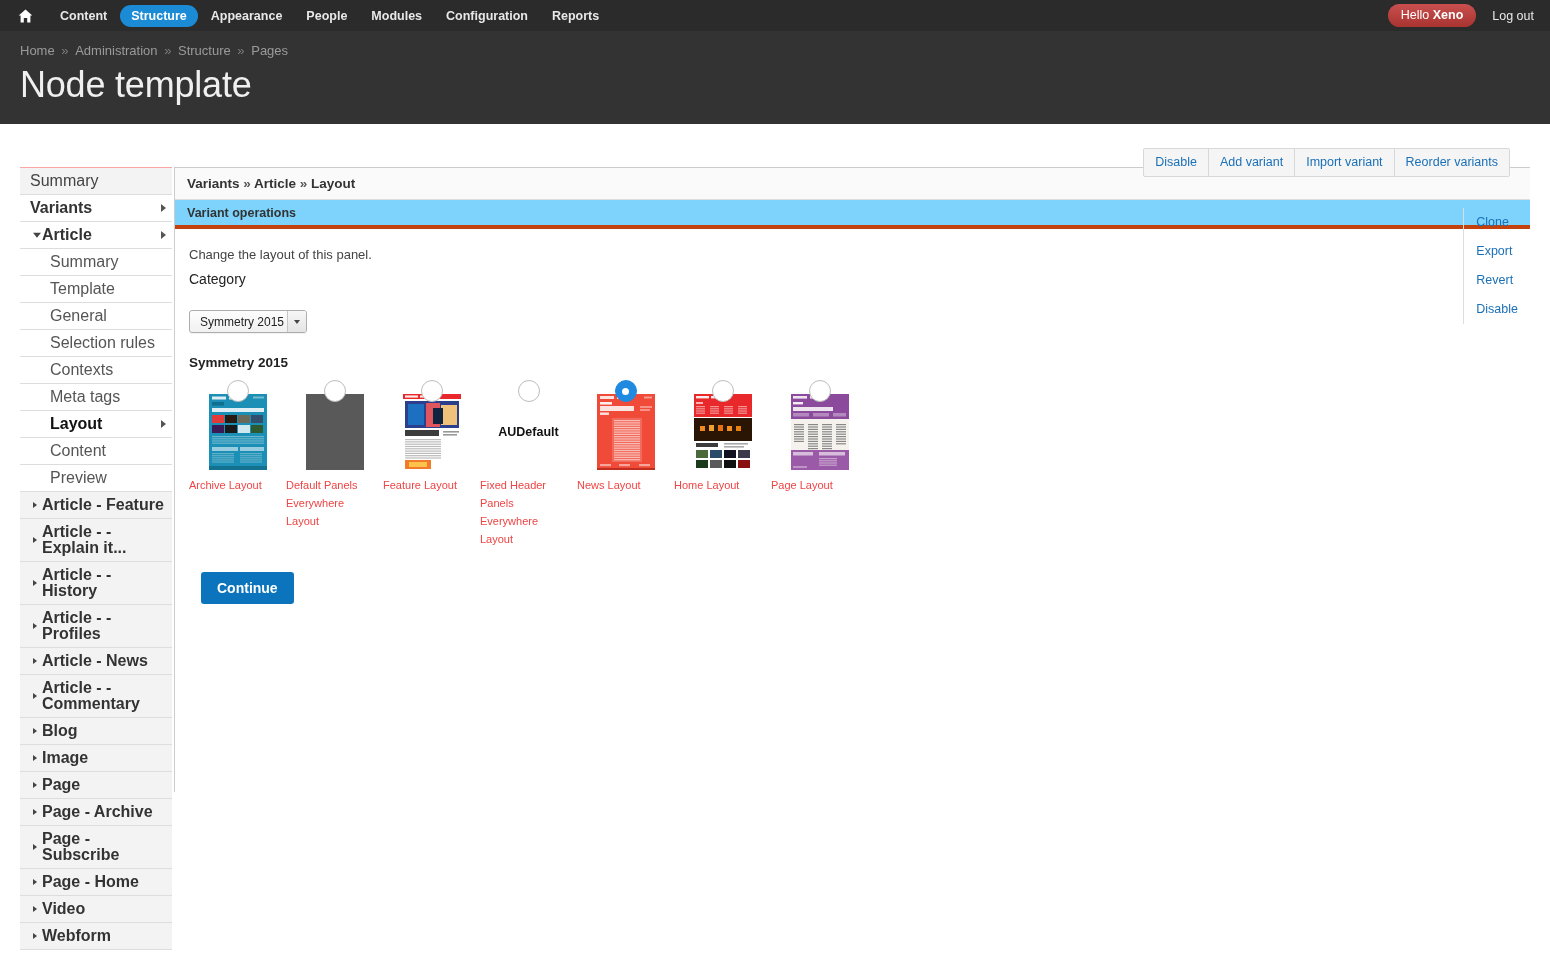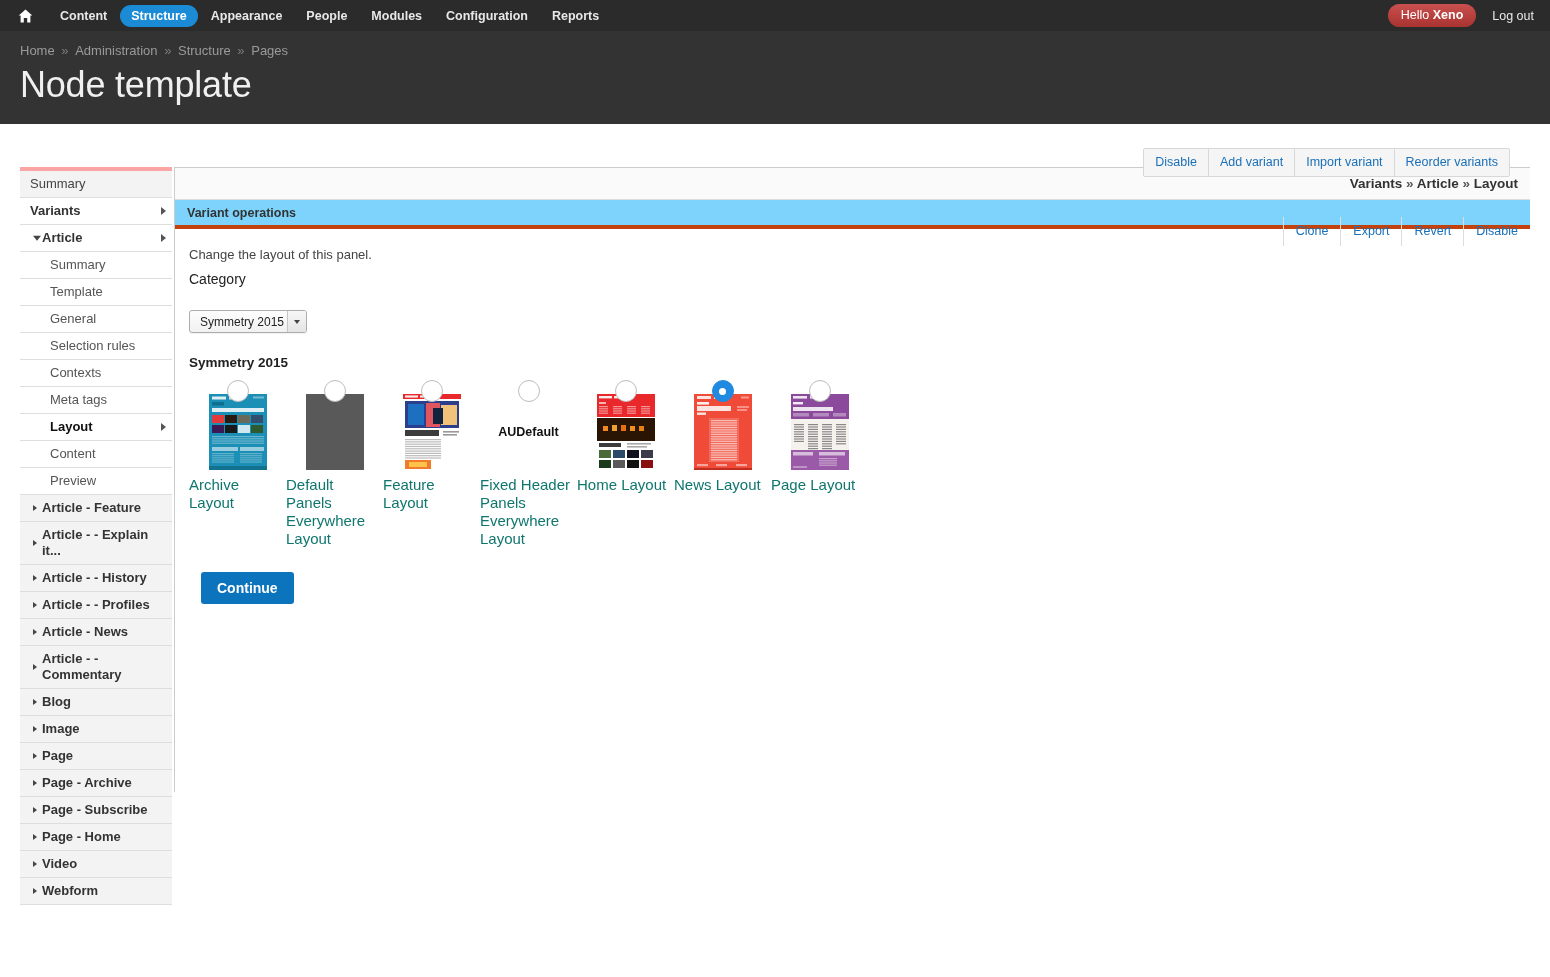--- a/index.html
+++ b/index.html
@@ -123,23 +123,23 @@
   .layout-grid {
     display: flex;
     align-items: flex-start;
     padding-top: 43px;
   }
 
   
   .side-nav {
     width: 152px;
     flex: 0 0 152px;
-    border-top: 4px solid #fca5a5;
+    border-top: 1px solid #fca5a5;
     background: #fff;
-    font-size: 13px;
+    font-size: 16px;
   }
   .nav-row {
     border-bottom: 1px solid #ddd;
     padding: 5px 8px 5px 10px;
     color: #444;
     cursor: pointer;
     position: relative;
     line-height: 16px;
     background: #fff;
   }
@@ -186,43 +186,43 @@
     min-height: 625px;
     margin-left: 2px;
   }
   .panel-title-bar {
     padding: 8px 12px;
     border-bottom: 1px solid #ddd;
     background: #fafafa;
     font-size: 13.5px;
     font-weight: bold;
     color: #333;
-    text-align: right;
   }
   .panel-title-bar .sep { color: #555; }
   .ops-bar {
     display: flex;
     align-items: center;
     border-bottom: 4px solid #c2410c;
     background: #7dd3fc;
     padding: 0;
     height: 29px;
     position: relative;
   }
   .ops-bar .ops-label {
     font-size: 12.5px;
     font-weight: bold;
     color: #333;
     padding-left: 12px;
   }
   .ops-links {
     position: absolute;
-    right: 0; top: 17px;
+    right: 0; top: 8px;
     display: flex;
     height: 29px;
+    flex-direction: column;
   }
   .ops-links .oplink {
     font-size: 12.5px;
     color: #1a70b8;
     padding: 6px 12px;
     cursor: pointer;
     border-left: 1px solid #ddd;
     line-height: 17px;
   }
 
@@ -331,22 +331,22 @@
     display: flex;
     align-items: center;
     justify-content: center;
     text-align: center;
     font-size: 12.5px;
     font-weight: bold;
     color: #111;
     line-height: 15px;
   }
   .opt-label {
-    font-size: 15px;
-    color: #0f766e;
+    font-size: 11px;
+    color: #ef4444;
     margin-top: 6px;
     line-height: 18px;
     padding-right: 4px;
   }
 
   .continue-btn {
     margin: 24px 0 0 12px;
     display: inline-block;
     background: #0c73bd;
     color: #fff;
@@ -532,20 +532,58 @@
             </div>
             <div class="layout-option">
               <span class="radio-mark"></span>
               <div class="thumb-none">
                 <div>AU</div>
                 <div>Default</div>
               </div>
               <div class="opt-label">Fixed Header Panels Everywhere Layout</div>
             </div>
             <div class="layout-option">
+              <span class="radio-mark checked"></span>
+              <div class="thumb"><svg width="58" height="76" viewBox="0 0 58 76">
+                  <rect x="0" y="0" width="58" height="76" fill="#f04a38"></rect>
+                  <rect x="3" y="2" width="14" height="3" fill="#ffffff" opacity="0.85"></rect>
+                  <rect x="20" y="2" width="10" height="3" fill="#ffffff" opacity="0.85"></rect>
+                  <rect x="47" y="2.5" width="8" height="2" fill="#ffffff" opacity="0.45"></rect>
+                  <rect x="3" y="8" width="12" height="2.6" fill="#ffffff" opacity="0.9"></rect>
+                  <rect x="3" y="12" width="34" height="5" fill="#ffffff" opacity="0.85"></rect>
+                  <rect x="3" y="18.5" width="9" height="2.4" fill="#ffffff" opacity="0.85"></rect>
+                  <rect x="43" y="12" width="12" height="2" fill="#ffffff" opacity="0.4"></rect>
+                  <rect x="43" y="15" width="10" height="2" fill="#ffffff" opacity="0.4"></rect>
+                  <rect x="15" y="24" width="30" height="44" fill="#ffffff" opacity="0.18"></rect>
+                  <rect x="17" y="26" width="26" height="1.2" fill="#ffffff" opacity="0.55"></rect>
+                  <rect x="17" y="28.3" width="26" height="1.2" fill="#ffffff" opacity="0.55"></rect>
+                  <rect x="17" y="30.6" width="26" height="1.2" fill="#ffffff" opacity="0.55"></rect>
+                  <rect x="17" y="32.9" width="26" height="1.2" fill="#ffffff" opacity="0.55"></rect>
+                  <rect x="17" y="35.2" width="26" height="1.2" fill="#ffffff" opacity="0.55"></rect>
+                  <rect x="17" y="37.5" width="26" height="1.2" fill="#ffffff" opacity="0.55"></rect>
+                  <rect x="17" y="39.8" width="26" height="1.2" fill="#ffffff" opacity="0.55"></rect>
+                  <rect x="17" y="42.099999999999994" width="26" height="1.2" fill="#ffffff" opacity="0.55"></rect>
+                  <rect x="17" y="44.4" width="26" height="1.2" fill="#ffffff" opacity="0.55"></rect>
+                  <rect x="17" y="46.7" width="26" height="1.2" fill="#ffffff" opacity="0.55"></rect>
+                  <rect x="17" y="49" width="26" height="1.2" fill="#ffffff" opacity="0.55"></rect>
+                  <rect x="17" y="51.3" width="26" height="1.2" fill="#ffffff" opacity="0.55"></rect>
+                  <rect x="17" y="53.599999999999994" width="26" height="1.2" fill="#ffffff" opacity="0.55"></rect>
+                  <rect x="17" y="55.9" width="26" height="1.2" fill="#ffffff" opacity="0.55"></rect>
+                  <rect x="17" y="58.199999999999996" width="26" height="1.2" fill="#ffffff" opacity="0.55"></rect>
+                  <rect x="17" y="60.5" width="26" height="1.2" fill="#ffffff" opacity="0.55"></rect>
+                  <rect x="17" y="62.8" width="26" height="1.2" fill="#ffffff" opacity="0.55"></rect>
+                  <rect x="17" y="65.1" width="26" height="1.2" fill="#ffffff" opacity="0.55"></rect>
+                  <rect x="3" y="70" width="11" height="2.2" fill="#ffffff" opacity="0.5"></rect>
+                  <rect x="22" y="70" width="11" height="2.2" fill="#ffffff" opacity="0.5"></rect>
+                  <rect x="42" y="70" width="11" height="2.2" fill="#ffffff" opacity="0.5"></rect>
+                  <rect x="0" y="74" width="58" height="2" fill="#c02e20"></rect>
+                </svg></div>
+              <div class="opt-label">News Layout</div>
+            </div>
+            <div class="layout-option">
               <span class="radio-mark"></span>
               <div class="thumb"><svg width="58" height="76" viewBox="0 0 58 76">
                   <rect x="0" y="0" width="58" height="76" fill="#ffffff"></rect>
                   <rect x="0" y="0" width="58" height="23" fill="#e8282a"></rect>
                   <rect x="2" y="2" width="13" height="2.4" fill="#ffffff" opacity="0.9"></rect>
                   <rect x="17" y="2" width="8" height="2.4" fill="#ffffff" opacity="0.9"></rect>
                   <rect x="2" y="8" width="7" height="2" fill="#ffffff" opacity="0.65"></rect>
                   <rect x="2" y="12" width="9" height="1.2" fill="#ffffff" opacity="0.5"></rect>
                   <rect x="2" y="14.2" width="9" height="1.2" fill="#ffffff" opacity="0.5"></rect>
                   <rect x="2" y="16.4" width="9" height="1.2" fill="#ffffff" opacity="0.5"></rect>
@@ -574,58 +612,20 @@
                   <rect x="2" y="56" width="12" height="8" fill="#4a6a3a"></rect>
                   <rect x="16" y="56" width="12" height="8" fill="#2a4a6a"></rect>
                   <rect x="30" y="56" width="12" height="8" fill="#111122"></rect>
                   <rect x="44" y="56" width="12" height="8" fill="#3a3a4a"></rect>
                   <rect x="2" y="66" width="12" height="8" fill="#1a3a1a"></rect>
                   <rect x="16" y="66" width="12" height="8" fill="#5a5a5a"></rect>
                   <rect x="30" y="66" width="12" height="8" fill="#111"></rect>
                   <rect x="44" y="66" width="12" height="8" fill="#8a1010"></rect>
                 </svg></div>
               <div class="opt-label">Home Layout</div>
-            </div>
-            <div class="layout-option">
-              <span class="radio-mark checked"></span>
-              <div class="thumb"><svg width="58" height="76" viewBox="0 0 58 76">
-                  <rect x="0" y="0" width="58" height="76" fill="#f04a38"></rect>
-                  <rect x="3" y="2" width="14" height="3" fill="#ffffff" opacity="0.85"></rect>
-                  <rect x="20" y="2" width="10" height="3" fill="#ffffff" opacity="0.85"></rect>
-                  <rect x="47" y="2.5" width="8" height="2" fill="#ffffff" opacity="0.45"></rect>
-                  <rect x="3" y="8" width="12" height="2.6" fill="#ffffff" opacity="0.9"></rect>
-                  <rect x="3" y="12" width="34" height="5" fill="#ffffff" opacity="0.85"></rect>
-                  <rect x="3" y="18.5" width="9" height="2.4" fill="#ffffff" opacity="0.85"></rect>
-                  <rect x="43" y="12" width="12" height="2" fill="#ffffff" opacity="0.4"></rect>
-                  <rect x="43" y="15" width="10" height="2" fill="#ffffff" opacity="0.4"></rect>
-                  <rect x="15" y="24" width="30" height="44" fill="#ffffff" opacity="0.18"></rect>
-                  <rect x="17" y="26" width="26" height="1.2" fill="#ffffff" opacity="0.55"></rect>
-                  <rect x="17" y="28.3" width="26" height="1.2" fill="#ffffff" opacity="0.55"></rect>
-                  <rect x="17" y="30.6" width="26" height="1.2" fill="#ffffff" opacity="0.55"></rect>
-                  <rect x="17" y="32.9" width="26" height="1.2" fill="#ffffff" opacity="0.55"></rect>
-                  <rect x="17" y="35.2" width="26" height="1.2" fill="#ffffff" opacity="0.55"></rect>
-                  <rect x="17" y="37.5" width="26" height="1.2" fill="#ffffff" opacity="0.55"></rect>
-                  <rect x="17" y="39.8" width="26" height="1.2" fill="#ffffff" opacity="0.55"></rect>
-                  <rect x="17" y="42.099999999999994" width="26" height="1.2" fill="#ffffff" opacity="0.55"></rect>
-                  <rect x="17" y="44.4" width="26" height="1.2" fill="#ffffff" opacity="0.55"></rect>
-                  <rect x="17" y="46.7" width="26" height="1.2" fill="#ffffff" opacity="0.55"></rect>
-                  <rect x="17" y="49" width="26" height="1.2" fill="#ffffff" opacity="0.55"></rect>
-                  <rect x="17" y="51.3" width="26" height="1.2" fill="#ffffff" opacity="0.55"></rect>
-                  <rect x="17" y="53.599999999999994" width="26" height="1.2" fill="#ffffff" opacity="0.55"></rect>
-                  <rect x="17" y="55.9" width="26" height="1.2" fill="#ffffff" opacity="0.55"></rect>
-                  <rect x="17" y="58.199999999999996" width="26" height="1.2" fill="#ffffff" opacity="0.55"></rect>
-                  <rect x="17" y="60.5" width="26" height="1.2" fill="#ffffff" opacity="0.55"></rect>
-                  <rect x="17" y="62.8" width="26" height="1.2" fill="#ffffff" opacity="0.55"></rect>
-                  <rect x="17" y="65.1" width="26" height="1.2" fill="#ffffff" opacity="0.55"></rect>
-                  <rect x="3" y="70" width="11" height="2.2" fill="#ffffff" opacity="0.5"></rect>
-                  <rect x="22" y="70" width="11" height="2.2" fill="#ffffff" opacity="0.5"></rect>
-                  <rect x="42" y="70" width="11" height="2.2" fill="#ffffff" opacity="0.5"></rect>
-                  <rect x="0" y="74" width="58" height="2" fill="#c02e20"></rect>
-                </svg></div>
-              <div class="opt-label">News Layout</div>
             </div>
             <div class="layout-option">
               <span class="radio-mark"></span>
               <div class="thumb"><svg width="58" height="76" viewBox="0 0 58 76">
                   <rect x="0" y="0" width="58" height="76" fill="#f5f2ee"></rect>
                   <rect x="0" y="0" width="58" height="25" fill="#8b4a9c"></rect>
                   <rect x="2" y="2" width="14" height="2.6" fill="#ffffff" opacity="0.85"></rect>
                   <rect x="19" y="2" width="9" height="2.6" fill="#ffffff" opacity="0.85"></rect>
                   <rect x="2" y="8" width="10" height="2.4" fill="#ffffff" opacity="0.9"></rect>
                   <rect x="2" y="13" width="40" height="4" fill="#ffffff" opacity="0.85"></rect>

